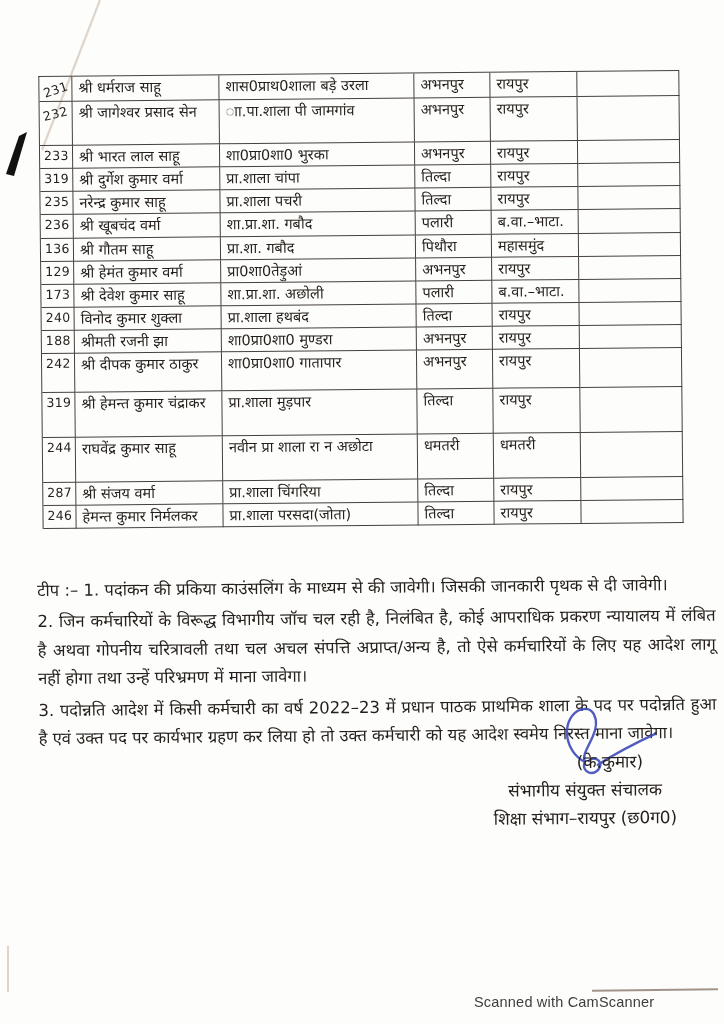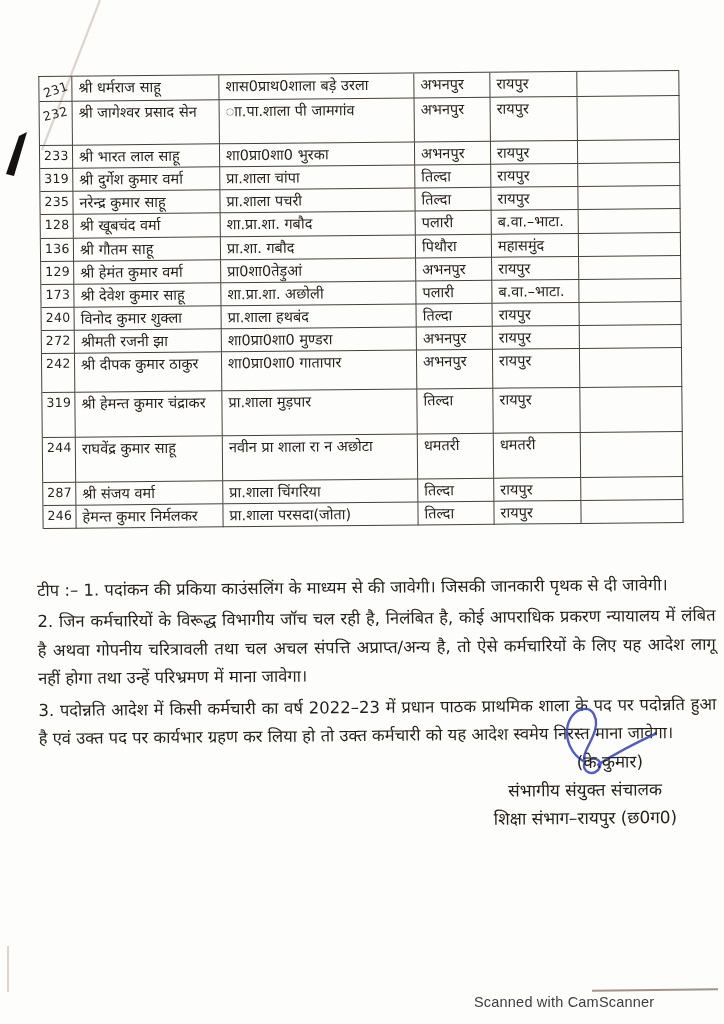--- a/index.html
+++ b/index.html
@@ -132,21 +132,21 @@
         <div class="t-row">
           <div class="cell cell-no"><span>235</span></div>
           <div class="cell cell-name">नरेन्द्र कुमार साहू</div>
           <div class="cell cell-school">प्रा.शाला पचरी</div>
           <div class="cell cell-block">तिल्दा</div>
           <div class="cell cell-district">रायपुर</div>
           <div class="cell cell-remark"></div>
         </div>
 
         <div class="t-row">
-          <div class="cell cell-no"><span>128</span></div>
+          <div class="cell cell-no"><span>236</span></div>
           <div class="cell cell-name">श्री खूबचंद वर्मा</div>
           <div class="cell cell-school">शा.प्रा.शा. गबौद</div>
           <div class="cell cell-block">पलारी</div>
           <div class="cell cell-district">ब.वा.–भाटा.</div>
           <div class="cell cell-remark"></div>
         </div>
 
         <div class="t-row">
           <div class="cell cell-no"><span>136</span></div>
           <div class="cell cell-name">श्री गौतम साहू</div>
@@ -177,21 +177,21 @@
         <div class="t-row">
           <div class="cell cell-no"><span>240</span></div>
           <div class="cell cell-name">विनोद कुमार शुक्ला</div>
           <div class="cell cell-school">प्रा.शाला हथबंद</div>
           <div class="cell cell-block">तिल्दा</div>
           <div class="cell cell-district">रायपुर</div>
           <div class="cell cell-remark"></div>
         </div>
 
         <div class="t-row">
-          <div class="cell cell-no"><span>272</span></div>
+          <div class="cell cell-no"><span>188</span></div>
           <div class="cell cell-name">श्रीमती रजनी झा</div>
           <div class="cell cell-school">शा0प्रा0शा0 मुण्डरा</div>
           <div class="cell cell-block">अभनपुर</div>
           <div class="cell cell-district">रायपुर</div>
           <div class="cell cell-remark"></div>
         </div>
 
         <div class="t-row">
           <div class="cell cell-no"><span>242</span></div>
           <div class="cell cell-name">श्री दीपक कुमार ठाकुर</div>

